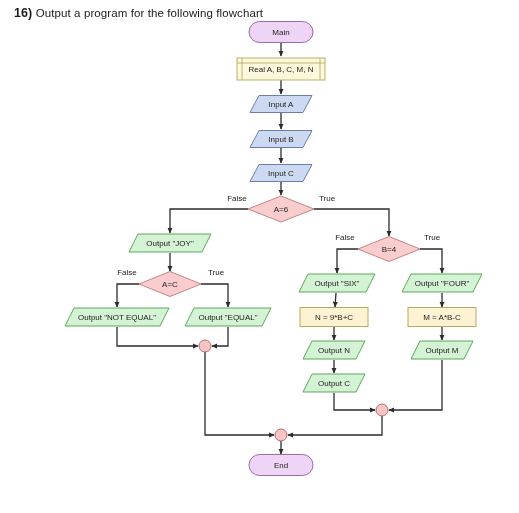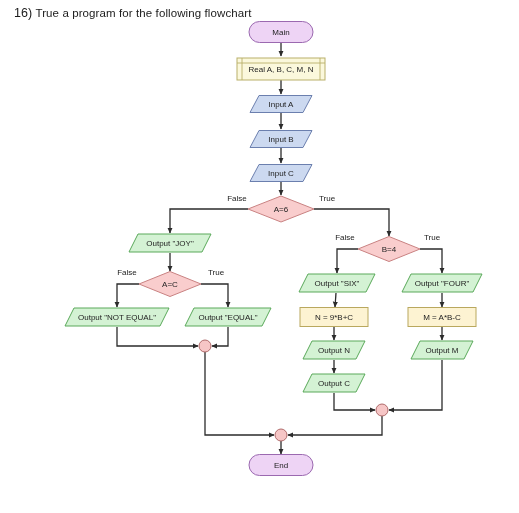--- a/index.html
+++ b/index.html
@@ -23,21 +23,21 @@
   .question-line {
     position: absolute;
     left: 14px;
     top: 6px;
     font-size: 11.5px;
     color: #1b1b1b;
     letter-spacing: 0.1px;
     white-space: nowrap;
   }
   .question-num {
-    font-weight: normal;
+    font-weight: bold;
     font-size: 12.5px;
   }
   #flow {
     position: absolute;
     left: 0;
     top: 0;
   }
   .node-label {
     font-size: 8px;
     fill: #222222;
@@ -58,21 +58,21 @@
     fill: none;
   }
 </style>
 </head>
 <body>
 
 <div id="page">
 
   <div class="question-line">
     <span class="question-num">16)</span>
-    <span>True a program for the following flowchart</span>
+    <span>Output a program for the following flowchart</span>
   </div>
 
   <svg id="flow" width="519" height="513">
     <defs>
       <marker id="arrowhead" markerWidth="7" markerHeight="7" refX="5.4" refY="2.6" orient="auto" markerUnits="userSpaceOnUse">
         <path d="M 0 0 L 6 2.6 L 0 5.2 z" fill="#2b2b2b"></path>
       </marker>
     </defs>
     <g id="edge-layer">
         <path d="M 281 43 L 281 56" class="edge" stroke="#2b2b2b" marker-end="url(#arrowhead)"></path>

